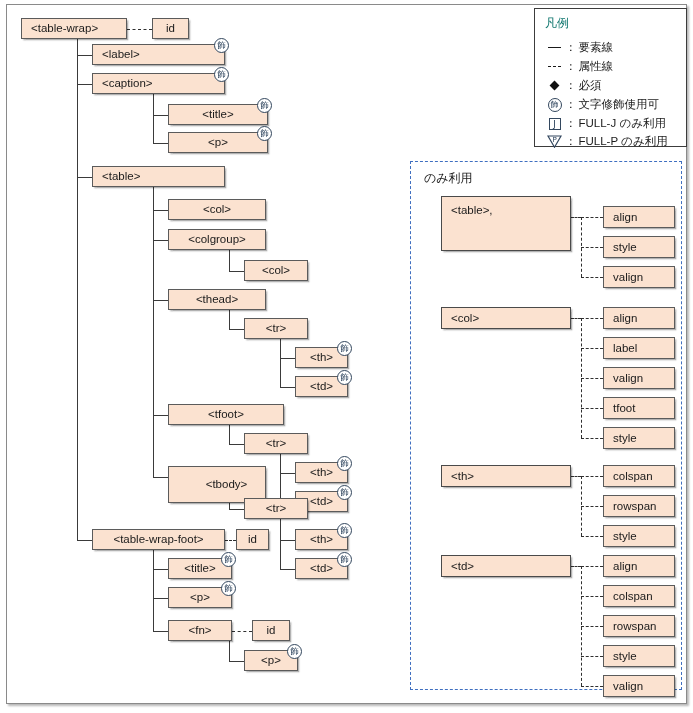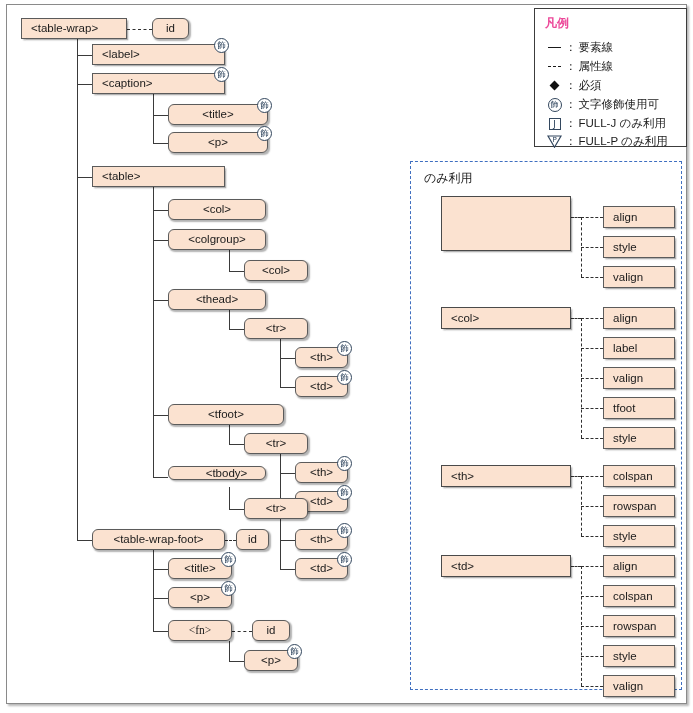--- a/index.html
+++ b/index.html
@@ -32,21 +32,21 @@
     border: 1px solid #5b5b5b;
     color: #1a1a1a;
     font-size: 11.5px;
     line-height: 1.26;
     display: flex;
     align-items: center;
     box-shadow: 1.5px 1.5px 1.5px rgba(0,0,0,0.30);
     white-space: pre;
     z-index: 3;
   }
-  .nbox.center { justify-content: center; border-radius: 6px; }
+  .nbox.center { justify-content: center; }
   .nbox.padleft { padding-left: 9px; }
   .nbox.multiline {
     display: block;
     padding: 5px 0 0 9px;
     line-height: 1.52;
     font-size: 11.5px;
   }
   .nbox.thick { border-width: 1.4px; border-color: #4a4a4a; }
 
   
@@ -93,22 +93,21 @@
     left: 534px; top: 8px;
     width: 153px; height: 139px;
     background: #ffffff;
     border: 1.4px solid #3c3c3c;
     z-index: 8;
   }
   #legend .ltitle {
     position: absolute;
     left: 10px; top: 6px;
     font-size: 12px;
-    color: #ec4899;
-    font-weight: bold;
+    color: #0f766e;
   }
   .lrow {
     position: absolute;
     left: 10px;
     height: 17px;
     display: flex;
     align-items: center;
     font-size: 11.5px;
     color: #1a1a1a;
     white-space: pre;
@@ -208,21 +207,21 @@
       <div class="ln v" style="left: 153px; top: 187px; height: 289.5px;"></div>
       <div class="ln h" style="left: 153px; top: 209.5px; width: 15px;"></div>
       <div class="ln h" style="left: 153px; top: 239.5px; width: 15px;"></div>
       <div class="ln h" style="left: 153px; top: 299.5px; width: 15px;"></div>
       <div class="ln h" style="left: 153px; top: 414.5px; width: 15px;"></div>
       <div class="ln h" style="left: 153px; top: 476.5px; width: 15px;"></div>
       <div class="nbox center" style="left: 168px; top: 199px; width: 98px; height: 21px;"><span>&lt;col&gt;</span></div>
       <div class="nbox center" style="left: 168px; top: 229px; width: 98px; height: 21px;"><span>&lt;colgroup&gt;</span></div>
       <div class="nbox center" style="left: 168px; top: 289px; width: 98px; height: 21px;"><span>&lt;thead&gt;</span></div>
       <div class="nbox center" style="left: 168px; top: 404px; width: 116px; height: 21px;"><span>&lt;tfoot&gt;</span></div>
-      <div class="nbox center" style="left: 168px; top: 466px; width: 98px; height: 14px; padding-left: 19px;"><span>&lt;tbody&gt;</span></div>
+      <div class="nbox center" style="left: 168px; top: 466px; width: 98px; height: 37px; padding-left: 19px;"><span>&lt;tbody&gt;</span></div>
       <div class="ln v" style="left: 229px; top: 250px; height: 20.5px;"></div>
       <div class="ln h" style="left: 229px; top: 270.5px; width: 15px;"></div>
       <div class="nbox center" style="left: 244px; top: 260px; width: 64px; height: 21px;"><span>&lt;col&gt;</span></div>
       <div class="ln v" style="left: 229px; top: 310px; height: 18.5px;"></div>
       <div class="ln h" style="left: 229px; top: 328.5px; width: 15px;"></div>
       <div class="nbox center" style="left: 244px; top: 318px; width: 64px; height: 21px;"><span>&lt;tr&gt;</span></div>
       <div class="ln v" style="left: 280px; top: 339px; height: 47.5px;"></div>
       <div class="ln h" style="left: 280px; top: 357.5px; width: 15px;"></div>
       <div class="ln h" style="left: 280px; top: 386.5px; width: 15px;"></div>
       <div class="nbox center" style="left: 295px; top: 347px; width: 53px; height: 21px;"><span>&lt;th&gt;</span></div>
@@ -253,33 +252,33 @@
       <div class="dash h" style="left: 225px; top: 539.5px; width: 11px;"></div>
       <div class="nbox center" style="left: 236px; top: 529px; width: 33px; height: 21px;"><span>id</span></div>
       <div class="ln v" style="left: 153px; top: 550px; height: 80.5px;"></div>
       <div class="ln h" style="left: 153px; top: 568.5px; width: 15px;"></div>
       <div class="ln h" style="left: 153px; top: 597.5px; width: 15px;"></div>
       <div class="ln h" style="left: 153px; top: 630.5px; width: 15px;"></div>
       <div class="nbox center" style="left: 168px; top: 558px; width: 64px; height: 21px;"><span>&lt;title&gt;</span></div>
       <div class="badge" style="left: 221px; top: 552px;">飾</div>
       <div class="nbox center" style="left: 168px; top: 587px; width: 64px; height: 21px;"><span>&lt;p&gt;</span></div>
       <div class="badge" style="left: 221px; top: 581px;">飾</div>
-      <div class="nbox center" style="left: 168px; top: 620px; width: 64px; height: 21px; font-family: Liberation Serif, serif;"><span>&lt;fn&gt;</span></div>
+      <div class="nbox center" style="left: 168px; top: 620px; width: 64px; height: 21px;"><span>&lt;fn&gt;</span></div>
       <div class="dash h" style="left: 232px; top: 630.5px; width: 20px;"></div>
       <div class="nbox center" style="left: 252px; top: 620px; width: 38px; height: 21px;"><span>id</span></div>
       <div class="ln v" style="left: 229px; top: 641px; height: 19.5px;"></div>
       <div class="ln h" style="left: 229px; top: 660.5px; width: 15px;"></div>
       <div class="nbox center" style="left: 244px; top: 650px; width: 54px; height: 21px;"><span>&lt;p&gt;</span></div>
       <div class="badge" style="left: 287px; top: 644px;">飾</div>
     </div>
 
   <div id="attrpanel">
     <div class="ptitle">のみ利用</div>
     <div id="attr-layer">
-        <div class="nbox thick multiline" style="left: 30px; top: 34px; width: 130px; height: 55px;"></div>
+        <div class="nbox thick multiline" style="left: 30px; top: 34px; width: 130px; height: 55px;"><div>&lt;table&gt;,</div></div>
         <div class="dash h" style="left: 160px; top: 55px; width: 10px;"></div>
         <div class="dash v" style="left: 170px; top: 55px; height: 60px;"></div>
         <div class="dash h" style="left: 170px; top: 55px; width: 22px;"></div>
         <div class="nbox padleft" style="left: 192px; top: 44px; width: 72px; height: 22px;"><span>align</span></div>
         <div class="dash h" style="left: 170px; top: 85px; width: 22px;"></div>
         <div class="nbox padleft" style="left: 192px; top: 74px; width: 72px; height: 22px;"><span>style</span></div>
         <div class="dash h" style="left: 170px; top: 115px; width: 22px;"></div>
         <div class="nbox padleft" style="left: 192px; top: 104px; width: 72px; height: 22px;"><span>valign</span></div>
         <div class="nbox thick padleft" style="left: 30px; top: 145px; width: 130px; height: 22px;"><div>&lt;col&gt;</div></div>
         <div class="dash h" style="left: 160px; top: 156px; width: 10px;"></div>

